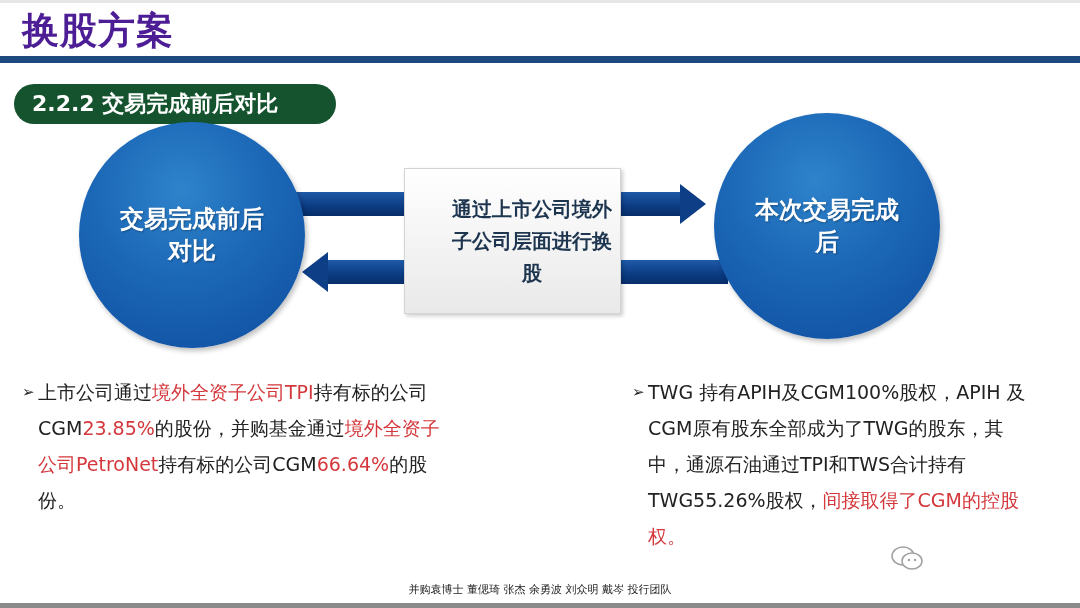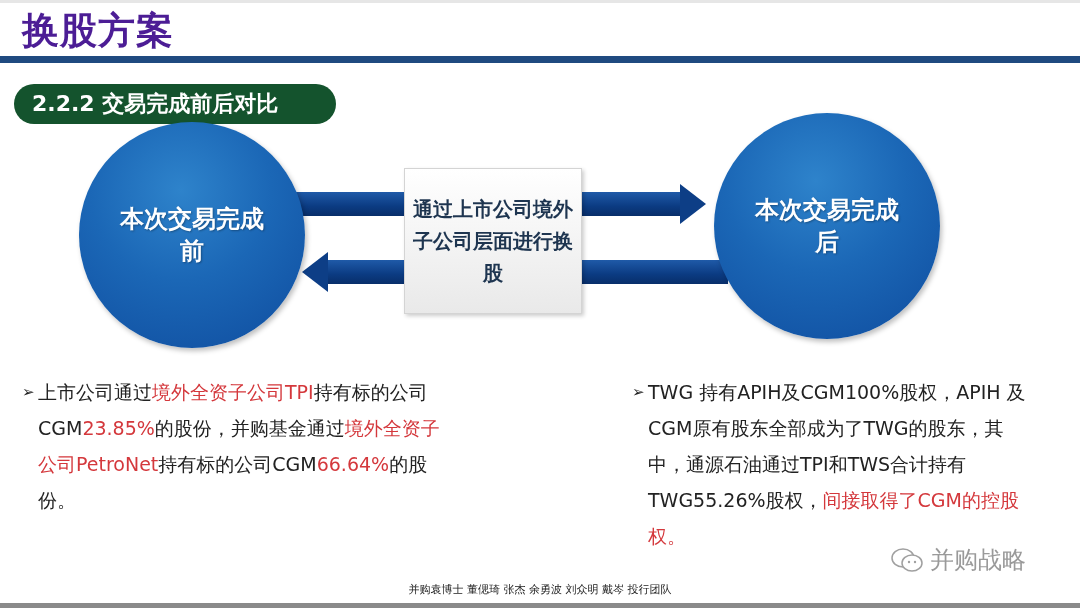--- a/index.html
+++ b/index.html
@@ -37,21 +37,21 @@
   .arrow-top { left:283px; top:192px; width:400px; }
   .arrow-bottom { left:328px; top:260px; width:400px; }
   .arrow-head { position:absolute; width:0; height:0; }
   .head-right { left:680px; top:184px; border-top:20px solid transparent; border-bottom:20px solid transparent; border-left:26px solid #0d3e86; }
   .head-left { left:302px; top:252px; border-top:20px solid transparent; border-bottom:20px solid transparent; border-right:26px solid #0d3e86; }
   .center-box {
     position:absolute; left:404px; top:168px; width:176px; height:144px;
     background:linear-gradient(#ffffff, #e9e9e9);
     border:1px solid #d4d4d4; box-shadow:2px 2px 4px rgba(0,0,0,0.2);
     display:flex; align-items:center; justify-content:center; text-align:center;
-    color:#1e3550; font-size:20px; font-weight:bold; line-height:32px;
+    color:#1e3550; font-size:20px; font-weight:bold; line-height:32px;padding-left:39px;
   }
   .center-box span { display:block; width:160px; }
   .bullet {
     position:absolute; font-size:19px; line-height:36px; color:#222222;
   }
   .bullet-left { left:22px; top:374px; width:420px; }
   .bullet-right { left:632px; top:374px; width:400px; }
   .bullet .mark { position:absolute; left:0; top:0; font-size:15px; }
   .bullet .text { display:block; margin-left:16px; }
   .red { color:#d4383c; }
@@ -73,21 +73,21 @@
 <div class="page-title">换股方案</div>
 <div class="title-rule"></div>
 <div class="section-pill">2.2.2 交易完成前后对比</div>
 
 <div class="arrow-bar arrow-top"></div>
 <div class="arrow-head head-right"></div>
 <div class="arrow-bar arrow-bottom"></div>
 <div class="arrow-head head-left"></div>
 
 <div class="circle circle-before">
-  <span>本次交易完成前</span>
+  <span>交易完成前后对比</span>
 </div>
 <div class="circle circle-after">
   <span>本次交易完成后</span>
 </div>
 
 <div class="center-box">
   <span>通过上市公司境外子公司层面进行换股</span>
 </div>
 
 <div class="bullet bullet-left">
@@ -104,17 +104,16 @@
   </span>
 </div>
 
 <div class="watermark">
   <svg class="wm-icon" viewBox="0 0 36 28">
     <ellipse cx="13" cy="12" rx="11" ry="9" fill="none" stroke="#a0a0a0" stroke-width="1.5"></ellipse>
     <ellipse cx="22" cy="17" rx="10" ry="8" fill="#ffffff" stroke="#a0a0a0" stroke-width="1.5"></ellipse>
     <circle cx="19" cy="16" r="1.2" fill="#a0a0a0"></circle>
     <circle cx="25" cy="16" r="1.2" fill="#a0a0a0"></circle>
   </svg>
-  <span>并购战略</span>
 </div>
 
 <div class="footer">并购袁博士 董偲琦 张杰 余勇波 刘众明 戴岑 投行团队</div>
 <div class="bottom-rule"></div>
 
 </body></html>

